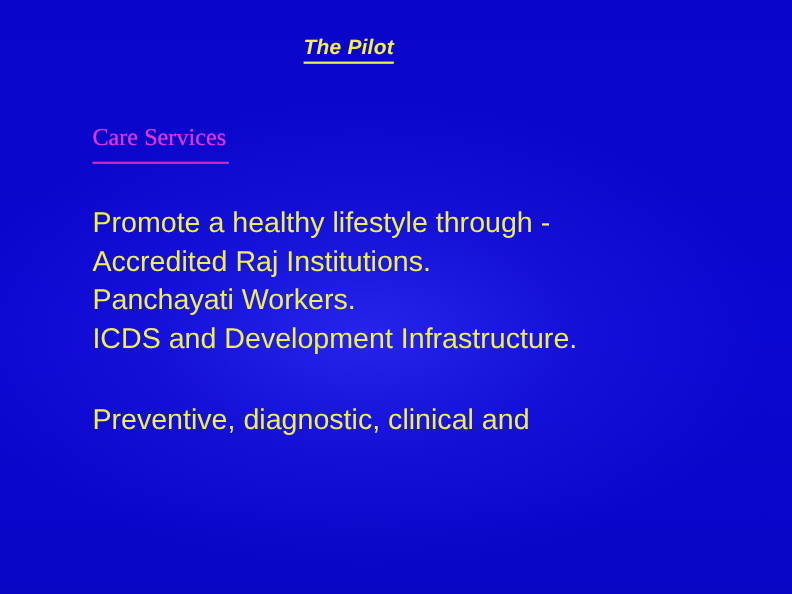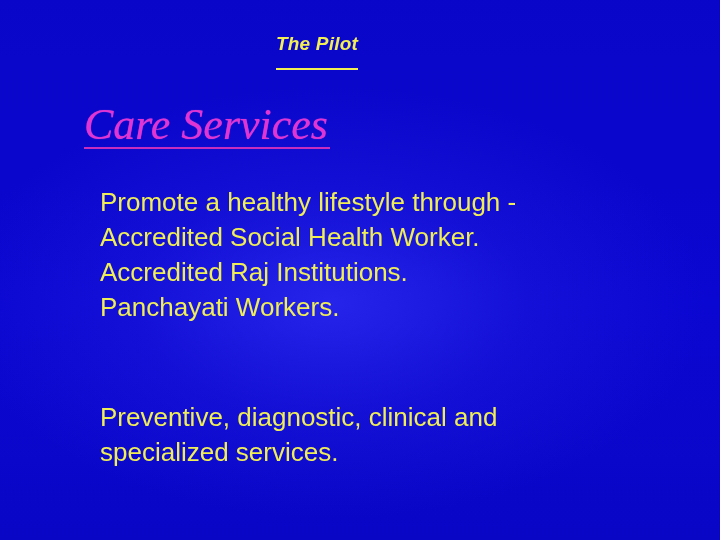--- a/index.html
+++ b/index.html
@@ -39,32 +39,31 @@
     color: #f2ef55;
     font-size: 19px;
     font-weight: bold;
     font-style: italic;
     letter-spacing: 0.2px;
     white-space: nowrap;
   }
   #header-pilot .ul {
     display: inline-block;
     border-bottom: 2px solid #f2ef55;
-    padding-bottom: 13px;
+    padding-bottom: 1px;
   }
 
   
   #slide-title {
     position: absolute;
     top: 108px;
     left: 84px;
     color: #e234d2;
     font-family: "Liberation Serif", serif;
-    font-style: italic;
-    font-size: 44px;
+    font-size: 22px;
     line-height: 34px;
     white-space: nowrap;
     text-shadow: 0 0 1px rgba(255,120,240,0.55);
   }
   #slide-title .ul {
     display: inline-block;
     border-bottom: 2px solid #c72ec0;
     padding-bottom: 5px;
     padding-right: 2px;
   }
@@ -74,41 +73,40 @@
     position: absolute;
     left: 84px;
     width: 600px;
     color: #f0ee56;
     font-size: 26px;
     line-height: 35px;
     font-weight: normal;
     white-space: nowrap;
   }
   #block-promote { top: 185px; }
-  #block-preventive { top: 400px; }
-  .body-line { display: block; margin-left: 16px; }
+  #block-preventive { top: 364px; }
+  .body-line { display: block; }
 </style>
 </head>
 <body>
 
 <div id="slide">
 
   <div id="header-pilot">
     <span class="ul">The Pilot</span>
   </div>
 
   <div id="slide-title">
     <span class="ul">Care Services</span>
   </div>
 
   <div class="body-block" id="block-promote">
     <span class="body-line">Promote a healthy lifestyle through -</span>
-    <span class="body-line">Accredited Social Health Worker.</span>
     <span class="body-line">Accredited Raj Institutions.</span>
     <span class="body-line">Panchayati Workers.</span>
+    <span class="body-line">ICDS and Development Infrastructure.</span>
   </div>
 
   <div class="body-block" id="block-preventive">
     <span class="body-line">Preventive, diagnostic, clinical and</span>
-    <span class="body-line">specialized services.</span>
   </div>
 
 </div>
 
 </body></html>

